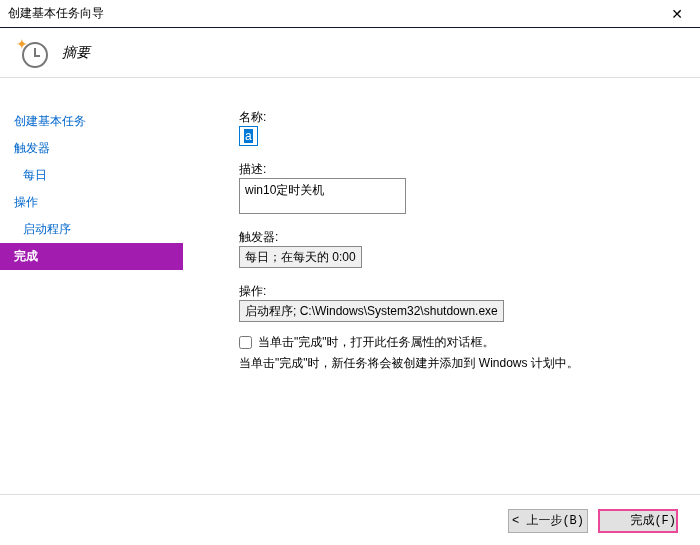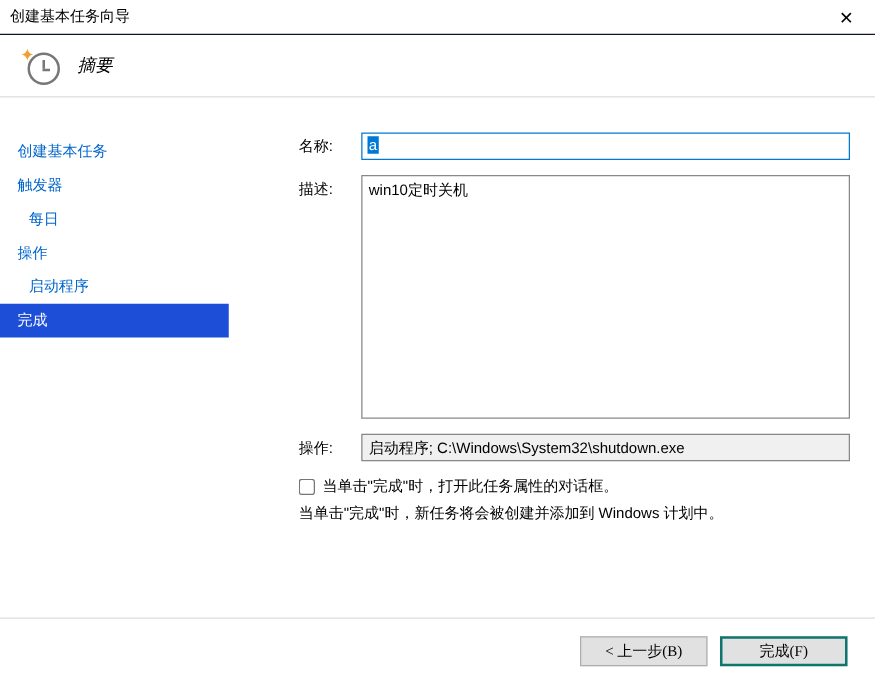--- a/index.html
+++ b/index.html
@@ -78,31 +78,33 @@
       width: 183px;
       padding-top: 30px;
     }
     .sidebar-item {
       padding: 5px 0 5px 14px;
       color: #0066cc;
       cursor: pointer;
     }
     .sidebar-item.indent { padding-left: 23px; }
     .sidebar-item.selected {
-      background: #1d4ed8;
+      background: #a21caf;
       color: #fff;
+      font-weight: bold;
     }
     .content {
       flex: 1;
       padding: 28px 20px 0 8px;
     }
     .row {
       display: flex;
       align-items: flex-start;
       margin-bottom: 12px;
+      flex-direction: column;
     }
     .row-label {
       width: 50px;
       padding-top: 3px;
     }
     .name-input {
       flex: 1;
       height: 22px;
       border: 1px solid #0078d7;
       padding: 2px 4px;
@@ -146,33 +148,34 @@
     .checkbox-row input { margin-right: 6px; }
     .hint-text { margin-top: 4px; }
     .footer {
       position: absolute;
       bottom: 12px;
       right: 22px;
       display: flex;
       gap: 10px;
     }
     .btn {
-      width: 102px;
+      width: 80px;
       height: 24px;
       border: 1px solid #adadad;
       background: #e1e1e1;
-      font-family: Liberation Serif, serif;
+      font-family: Liberation Mono, monospace;
       font-size: 12px;
       cursor: pointer;
       text-align: center;
       line-height: 22px;
     }
     .btn.default {
-      border: 2px solid #0f766e;
+      border: 2px solid #ec4899;
       line-height: 20px;
+      text-align: right;
     }
     .divider {
       position: absolute;
       left: 0; right: 0;
       bottom: 50px;
       border-top: 1px solid #ddd;
     }
   </style>
 </head>
 <body>
@@ -203,20 +206,24 @@
   <div class="content">
     <div class="row">
       <div class="row-label">名称:</div>
       <div class="name-input"><span class="sel">a</span></div>
     </div>
     <div class="row">
       <div class="row-label">描述:</div>
       <textarea class="desc-textarea" style="">win10定时关机</textarea>
     </div>
     <div class="row">
+      <div class="row-label">触发器:</div>
+      <div class="readonly-field">每日；在每天的 0:00</div>
+    </div>
+    <div class="row">
       <div class="row-label">操作:</div>
       <div class="readonly-field">启动程序; C:\Windows\System32\shutdown.exe</div>
     </div>
     <div class="checkbox-row">
       <input type="checkbox" style="">
       <span>当单击"完成"时，打开此任务属性的对话框。</span>
     </div>
     <div class="hint-text">当单击"完成"时，新任务将会被创建并添加到 Windows 计划中。</div>
   </div>
 </div>

